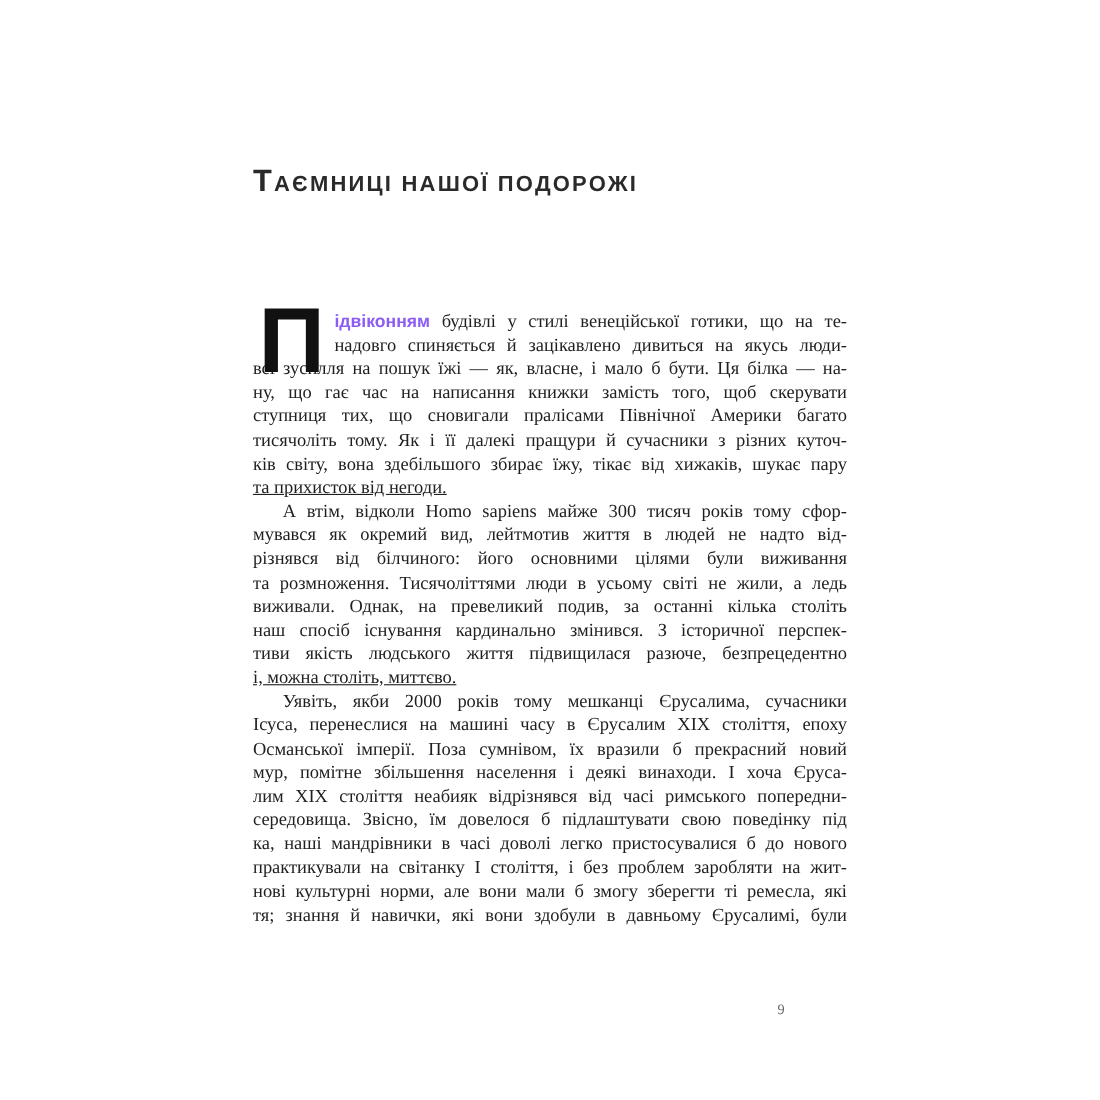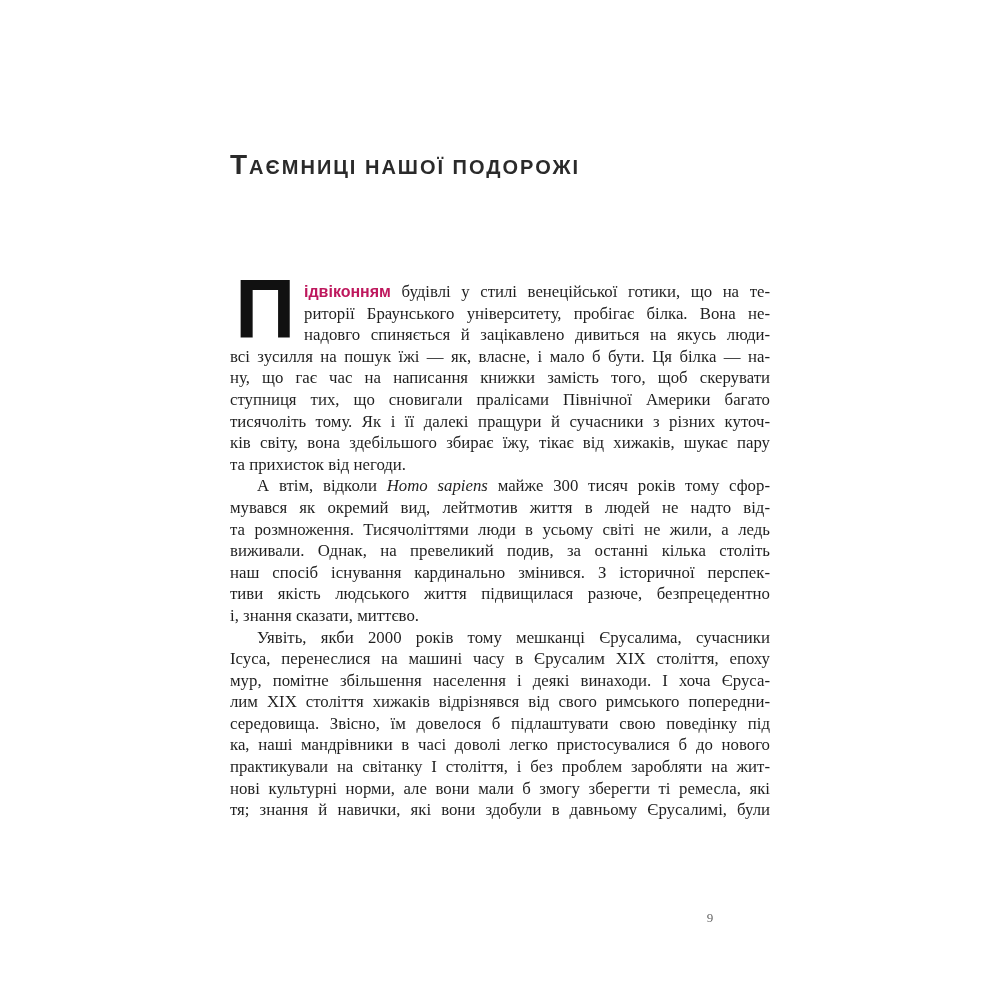--- a/index.html
+++ b/index.html
@@ -36,40 +36,40 @@
     line-height: 21.6px;
   }
   .para { position: relative; margin: 0; }
   .ln {
     text-align: justify;
     text-align-last: justify;
     max-height: 21.6px;
     overflow: hidden;
     hyphens: none;
   }
-  .ln.last { text-align: left; text-align-last: auto; }
+  .ln.last { text-align: left; text-align-last: auto; text-decoration: underline; }
   .ln.dc { margin-left: 74px; }
   .ln.indent { text-indent: 27px; }
   .drop-cap {
     position: absolute;
     left: 5px;
     top: -14px;
     font-family: "Liberation Sans", sans-serif;
     font-weight: 700;
     font-size: 84px;
     line-height: 1;
     color: #111111;
   }
   .lead-word {
     font-family: "Liberation Sans", sans-serif;
     font-weight: 700;
     font-size: 16px;
-    color: #be185d;
+    color: #8b5cf6;
   }
-  .latin-italic { font-style: italic; }
+  .latin-italic { }
   .page-number {
     position: absolute;
     left: 698px;
     top: 910px;
     width: 24px;
     text-align: center;
     font-size: 13px;
     color: #666666;
   }
 </style>
@@ -78,45 +78,46 @@
 
 <div class="page">
 
   <h1 class="chapter-title"><span class="title-initial">Т</span><span>АЄМНИЦІ НАШОЇ ПОДОРОЖІ</span></h1>
 
   <div class="body-text">
 
     <div class="para">
       <div class="drop-cap">П</div>
       <div class="ln dc"><span class="lead-word">ідвіконням</span><span> будівлі у стилі венеційської готики, що на те-</span></div>
-      <div class="ln dc">риторії Браунського університету, пробігає білка. Вона не-</div>
       <div class="ln dc">надовго спиняється й зацікавлено дивиться на якусь люди-</div>
       <div class="ln">всі зусилля на пошук їжі — як, власне, і мало б бути. Ця білка — на-</div>
       <div class="ln">ну, що гає час на написання книжки замість того, щоб скерувати</div>
       <div class="ln">ступниця тих, що сновигали пралісами Північної Америки багато</div>
       <div class="ln">тисячоліть тому. Як і її далекі пращури й сучасники з різних куточ-</div>
       <div class="ln">ків світу, вона здебільшого збирає їжу, тікає від хижаків, шукає пару</div>
       <div class="ln last">та прихисток від негоди.</div>
     </div>
 
     <div class="para">
       <div class="ln indent"><span>А втім, відколи </span><span class="latin-italic">Homo sapiens</span><span> майже 300 тисяч років тому сфор-</span></div>
       <div class="ln">мувався як окремий вид, лейтмотив життя в людей не надто від-</div>
+      <div class="ln">різнявся від білчиного: його основними цілями були виживання</div>
       <div class="ln">та розмноження. Тисячоліттями люди в усьому світі не жили, а ледь</div>
       <div class="ln">виживали. Однак, на превеликий подив, за останні кілька століть</div>
       <div class="ln">наш спосіб існування кардинально змінився. З історичної перспек-</div>
       <div class="ln">тиви якість людського життя підвищилася разюче, безпрецедентно</div>
-      <div class="ln last">і, знання сказати, миттєво.</div>
+      <div class="ln last">і, можна століть, миттєво.</div>
     </div>
 
     <div class="para">
       <div class="ln indent">Уявіть, якби 2000 років тому мешканці Єрусалима, сучасники</div>
       <div class="ln">Ісуса, перенеслися на машині часу в Єрусалим XIX століття, епоху</div>
+      <div class="ln">Османської імперії. Поза сумнівом, їх вразили б прекрасний новий</div>
       <div class="ln">мур, помітне збільшення населення і деякі винаходи. І хоча Єруса-</div>
-      <div class="ln">лим XIX століття хижаків відрізнявся від свого римського попередни-</div>
+      <div class="ln">лим XIX століття неабияк відрізнявся від часі римського попередни-</div>
       <div class="ln">середовища. Звісно, їм довелося б підлаштувати свою поведінку під</div>
       <div class="ln">ка, наші мандрівники в часі доволі легко пристосувалися б до нового</div>
       <div class="ln">практикували на світанку I століття, і без проблем заробляти на жит-</div>
       <div class="ln">нові культурні норми, але вони мали б змогу зберегти ті ремесла, які</div>
       <div class="ln">тя; знання й навички, які вони здобули в давньому Єрусалимі, були</div>
     </div>
 
   </div>
 
   <div class="page-number">9</div>

